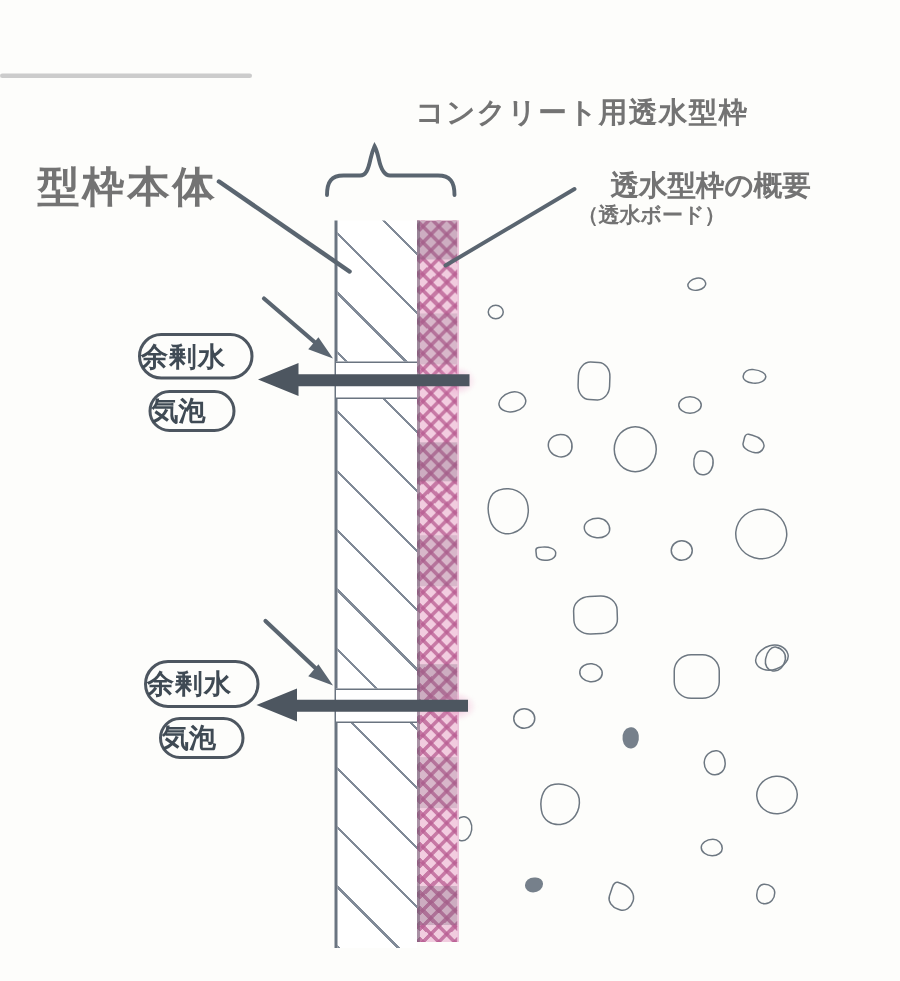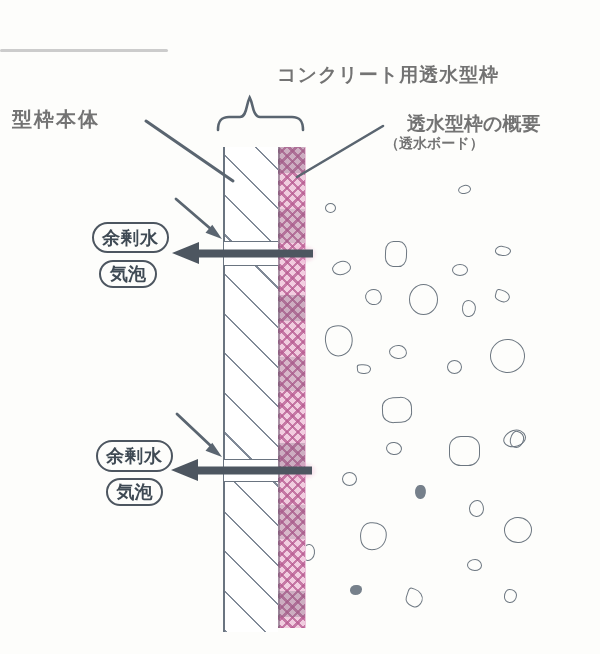--- a/index.html
+++ b/index.html
@@ -61,35 +61,35 @@
   .pebble{ position:absolute; border:1.6px solid #6d7781; background:transparent; box-sizing:border-box; }
   .pebble.round { border-radius:50%; }
   .pebble.square{ border-radius:38%; }
   .pebble.blob1 { border-radius:55% 45% 48% 52% / 50% 55% 45% 50%; }
   .pebble.blob2 { border-radius:42% 58% 55% 45% / 55% 45% 58% 42%; }
   .pebble.tri   { border-radius:20% 75% 45% 60% / 30% 60% 55% 45%; }
   .pebble.dot   { border:none; background:#76808b; border-radius:50% 40% 55% 45%; }
   
   .lbl{ position:absolute; white-space:nowrap; z-index:5; color:#737373; }
   .lbl-formwork-unit { left:277px; top:62px;  font-size:19px; letter-spacing:1px; font-weight:600; }
-  .lbl-formwork-body { left:12px;  top:106px; font-size:20px; letter-spacing:2px; font-weight:600; }
+  .lbl-formwork-body { left:25px;  top:106px; font-size:28px; letter-spacing:2px; font-weight:600; }
   .lbl-board-layer   { left:407px; top:111px; font-size:19px; font-weight:600; }
   .lbl-board-sub     { left:385px; top:135px; font-size:14px; font-weight:700; }
   .lbl-drain-upper   { left:83px;  top:186px; font-size:20px; letter-spacing:1px; font-weight:600; }
   .lbl-drain-lower   { left:83px;  top:406px; font-size:20px; letter-spacing:1px; font-weight:600; }
   .concrete-box{
     position:absolute; left:345px; top:204px; width:240px; height:32px; z-index:5;
     border:2.2px solid #4e5a64; background:#fefefe;
     display:flex; align-items:center; justify-content:center;
     font-size:19px; letter-spacing:1px; font-weight:600; color:#3f4a54;
   }
   .capsule{
     position:absolute; z-index:5; box-sizing:border-box;
     border:2.6px solid #4d5660; background:#fdfdfb;
-    display:flex; align-items:center; justify-content:center;
+    display:flex; align-items:center; 
     font-weight:600; color:#3f4a54;
   }
   .cap-u1{ left:92px;  top:222px; width:77px; height:31px; border-radius:16px; font-size:18px; letter-spacing:1px; }
   .cap-u2{ left:99px;  top:260px; width:58px; height:28px; border-radius:14px; font-size:18px; }
   .cap-l1{ left:96px;  top:440px; width:77px; height:32px; border-radius:16px; font-size:18px; letter-spacing:1px; }
   .cap-l2{ left:106px; top:478px; width:57px; height:28px; border-radius:14px; font-size:18px; }
 </style>
 </head>
 <body>
 

